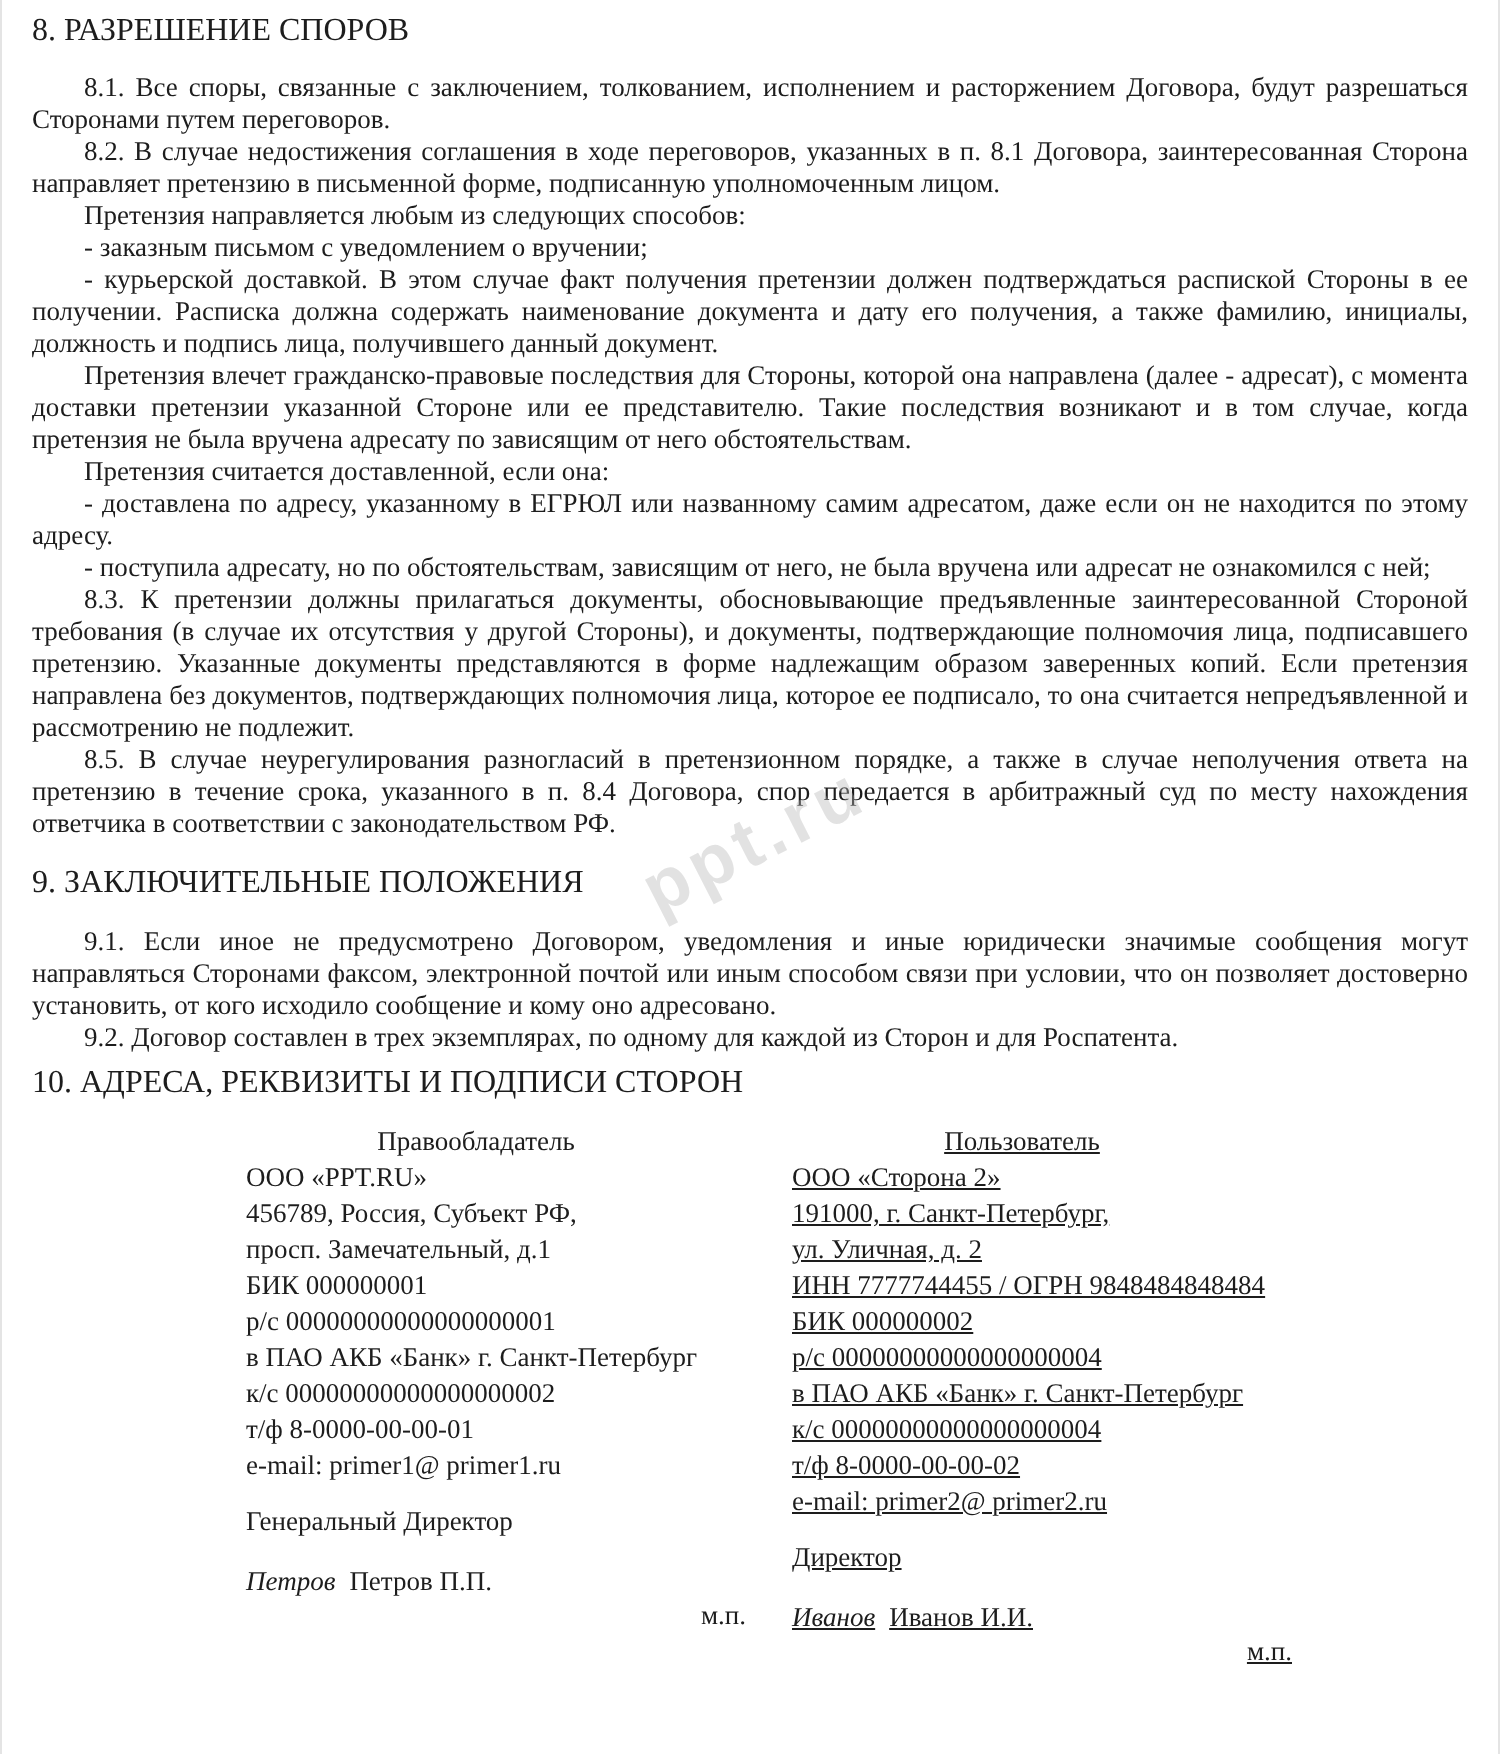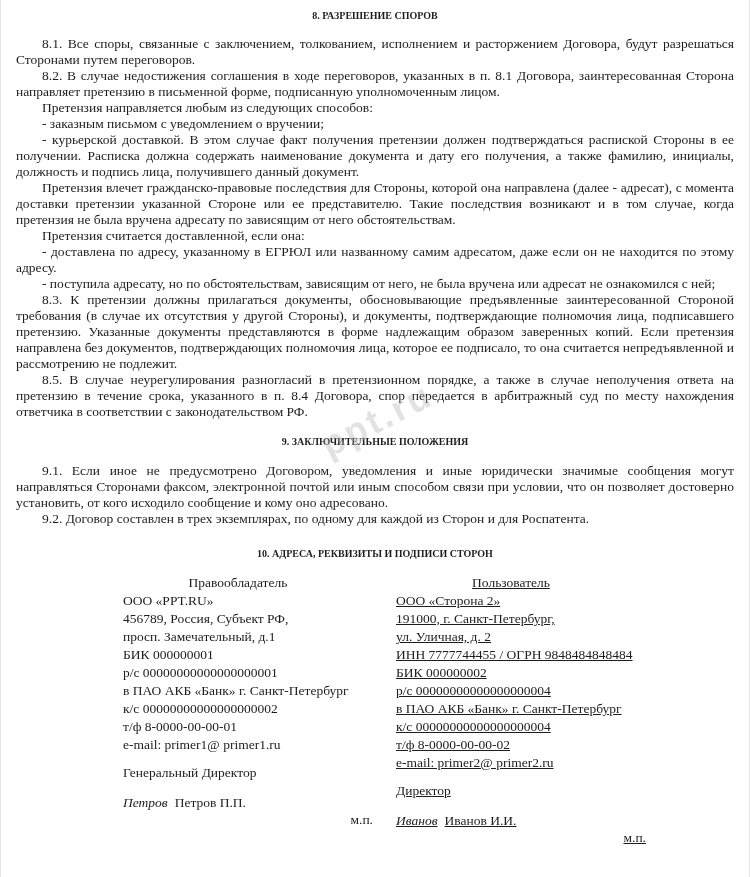--- a/index.html
+++ b/index.html
@@ -13,27 +13,26 @@
     border-left: 1px solid #e4e4e4;
     border-right: 1px solid #e4e4e4;
     font-family: "Liberation Serif", serif;
     font-size: 13.5px;
     line-height: 16px;
     color: #1d1d1d;
     overflow: hidden;
   }
   .sec-title {
     margin: 0 0 12px 0;
-    text-align: center;
-    font-weight: bold;
-    font-size: 10px;
+    font-weight: normal;
+    font-size: 16px;
     line-height: 16px;
   }
   .sec-title.t9  { margin: 14px 0 13px 0; }
-  .sec-title.t10 { margin: 19px 0 11px 0; }
+  .sec-title.t10 { margin: 7px 0 11px 0; }
   .para {
     margin: 0;
     text-align: justify;
     text-indent: 26px;
   }
   .watermark {
     position: absolute;
     left: 316px;
     top: 412px;
     transform: rotate(-27deg);

